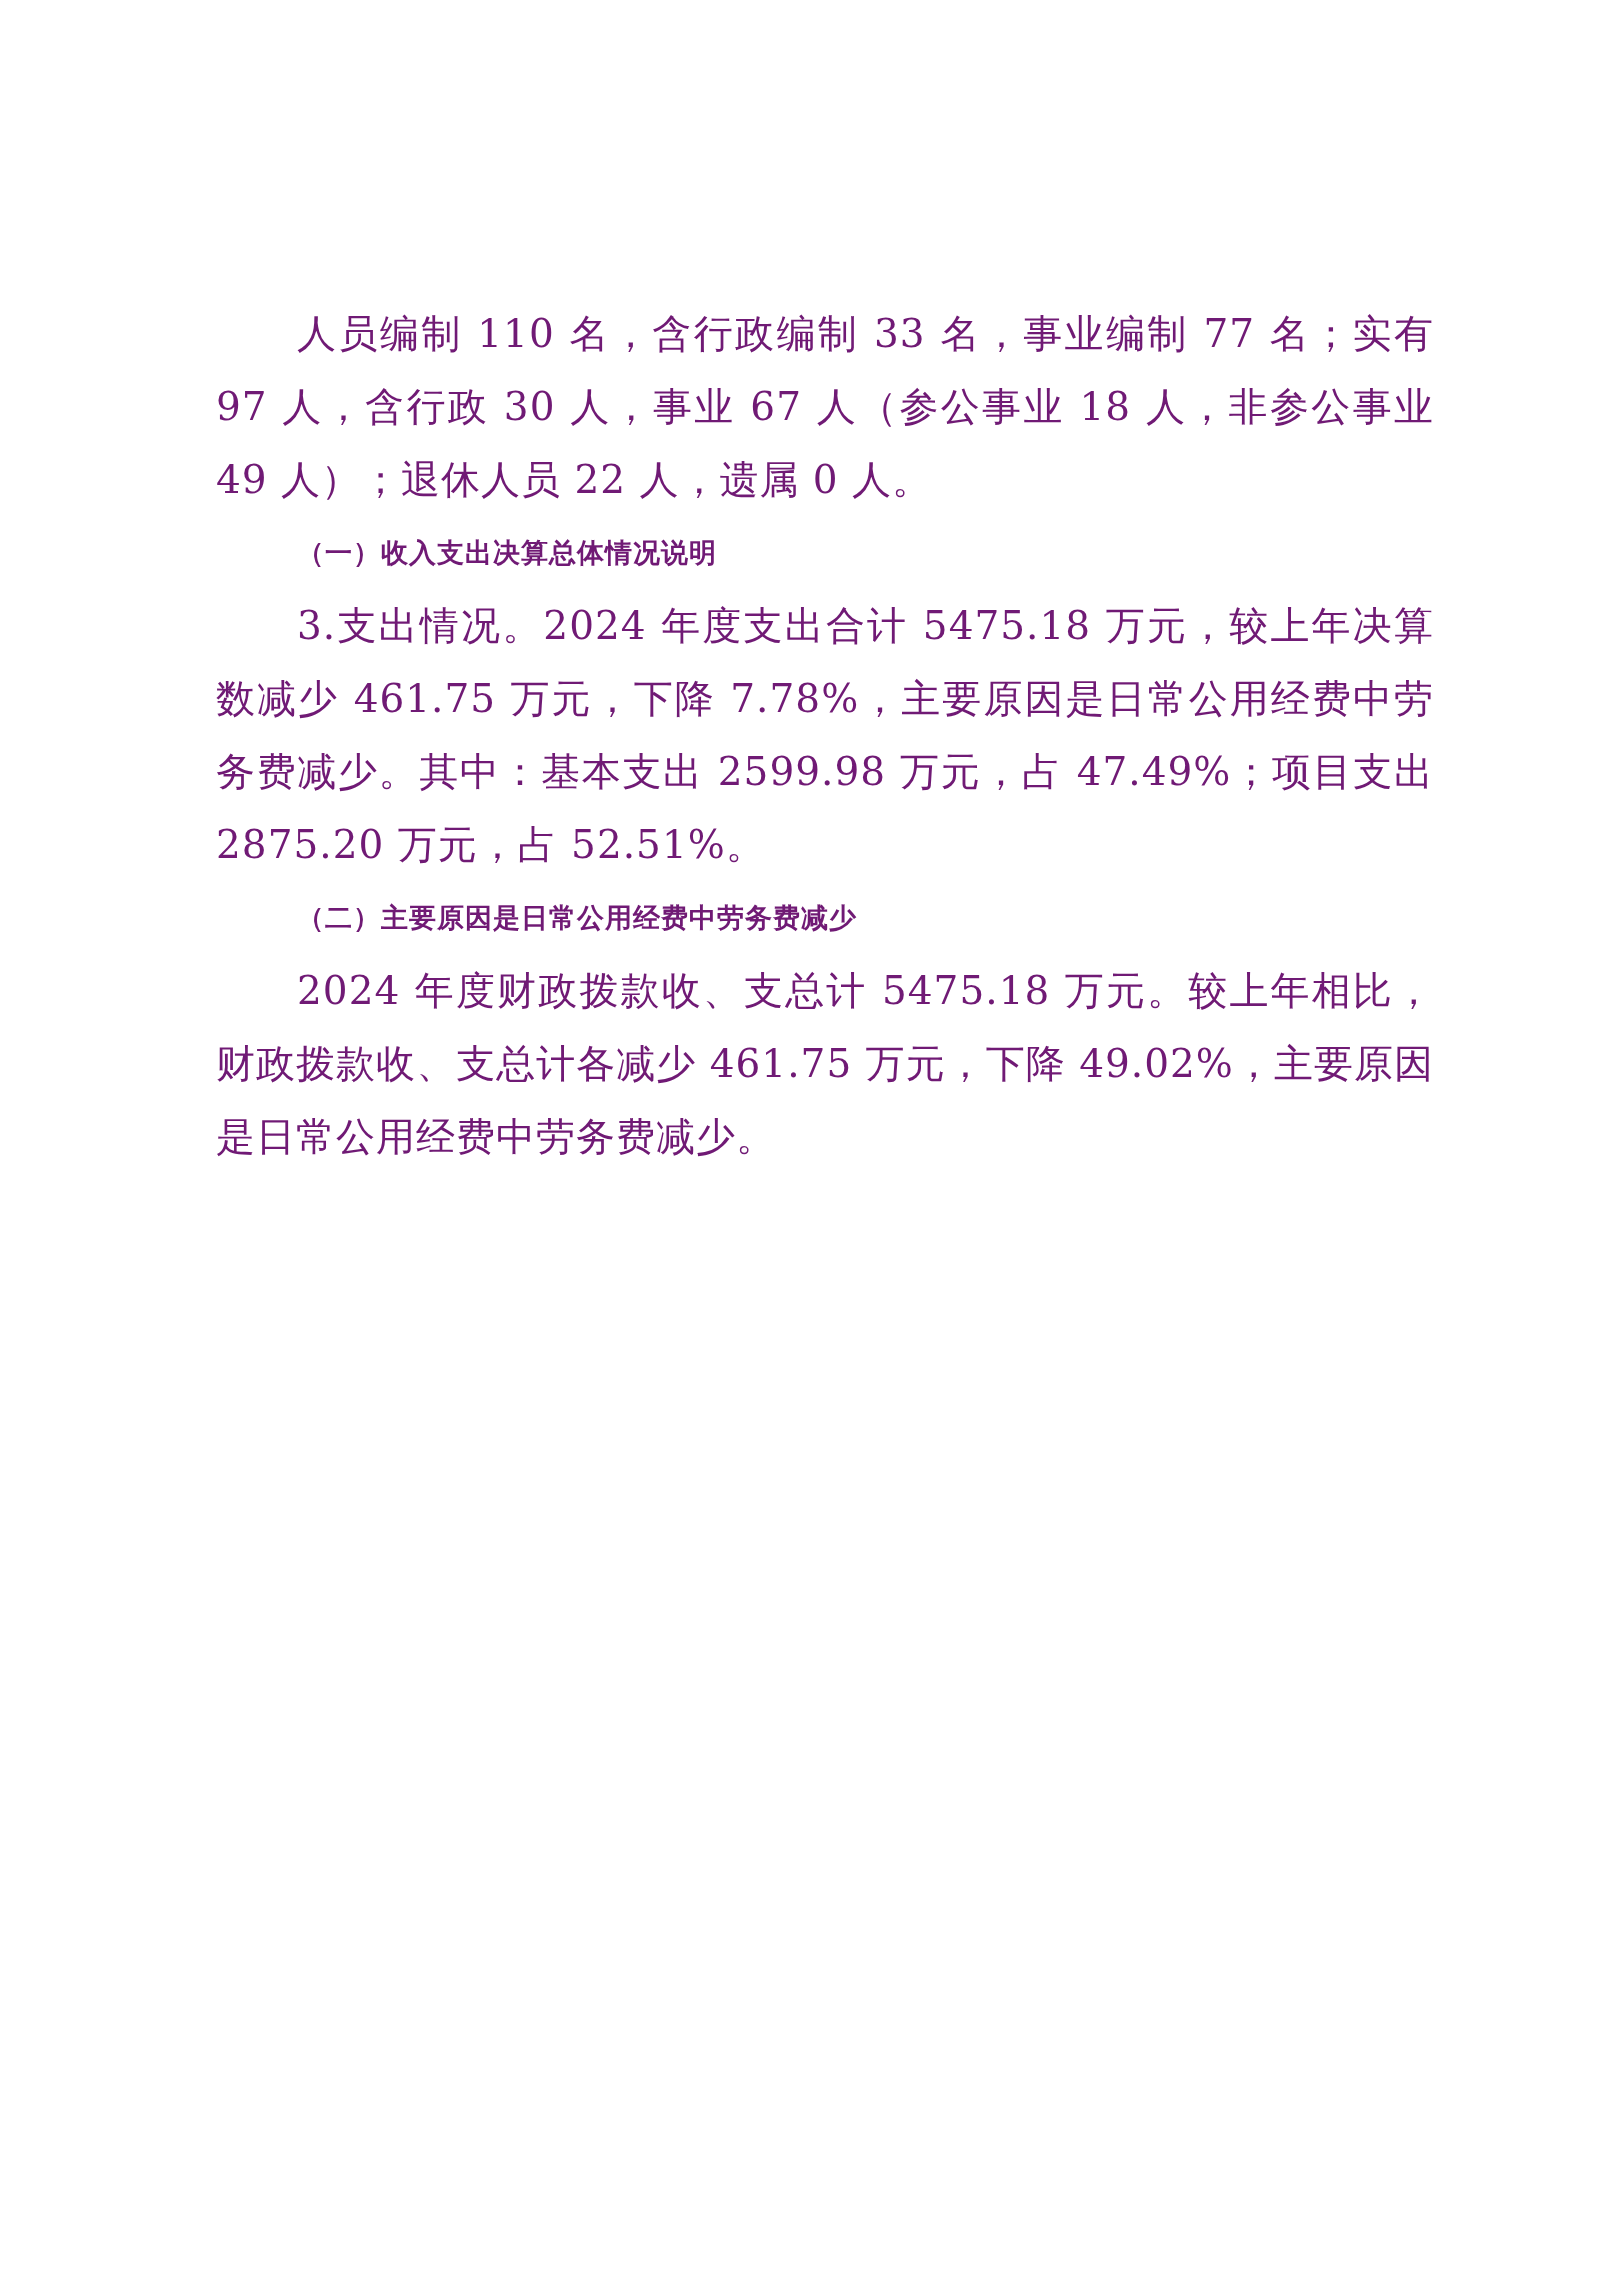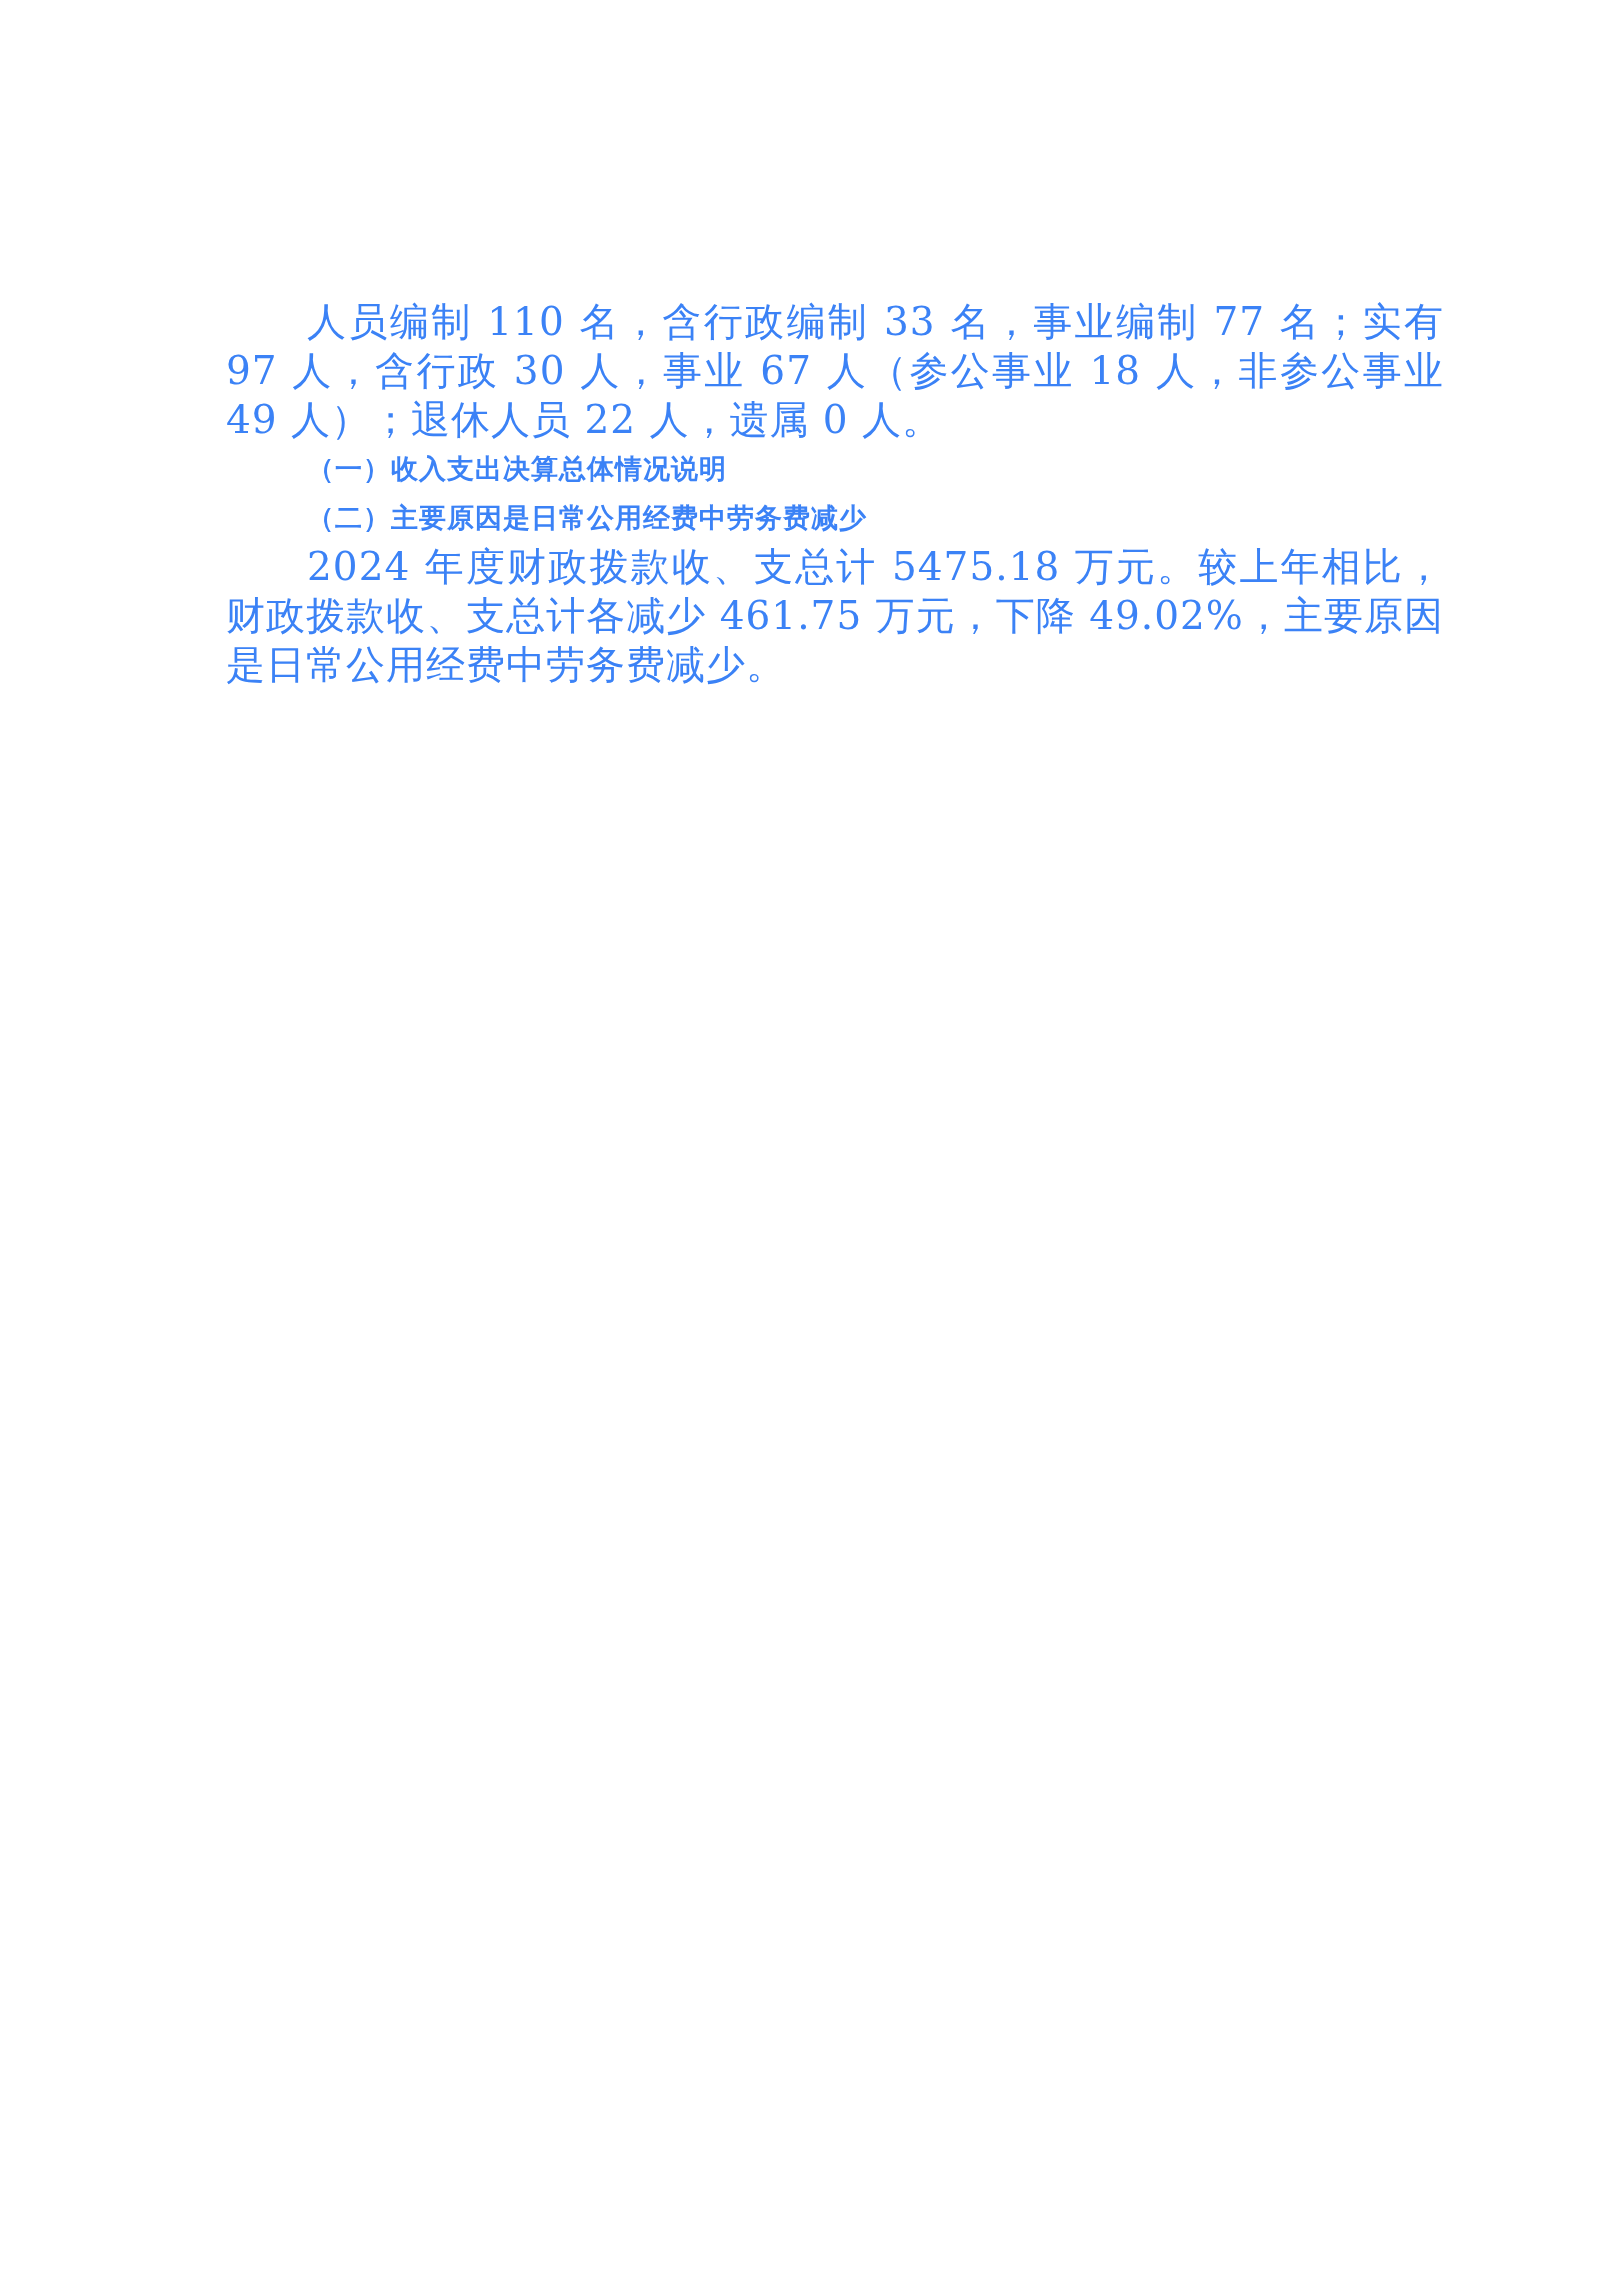--- a/index.html
+++ b/index.html
@@ -1,25 +1,25 @@
 <!DOCTYPE html>
 <html style="font-size:8.2px"><head>
 <meta charset="utf-8">
 <style>
   html, body { margin: 0; padding: 0; background: #ffffff; }
   body { width: 1624px; height: 2295px; position: relative; overflow: hidden; }
   .page {
     position: absolute;
-    left: 226px;
+    left: 216px;
     top: 297px;
     width: 1218px;
-    color: #3b82f6;
+    color: #701a75;
     font-family: "DejaVu Serif", "Liberation Serif", serif;
     font-size: 39px;
-    line-height: 49px;
+    line-height: 73px;
     letter-spacing: 1px;
   }
   .para { margin: 0; text-indent: 81px; text-align: justify; text-align-last: left; }
   .heading-1 {
     margin: 0;
     text-indent: 81px;
     font-family: "DejaVu Sans", "Liberation Sans", sans-serif;
     font-weight: bold;
     font-size: 39px;
   }
@@ -32,18 +32,19 @@
 </style>
 </head>
 <body>
 
 <div class="page">
   <p class="para">人员编制 110 名，含行政编制 33 名，事业编制 77 名；实有 97 人，含行政 30 人，事业 67 人（参公事业 18 人，非参公事业 49 人）；退休人员 22 人，遗属 0 人。</p>
 
 
   <h3 class="heading-2">（一）收入支出决算总体情况说明</h3>
 
+  <p class="para">3.支出情况。2024 年度支出合计 5475.18 万元，较上年决算数减少 461.75 万元，下降 7.78%，主要原因是日常公用经费中劳务费减少。其中：基本支出 2599.98 万元，占 47.49%；项目支出 2875.20 万元，占 52.51%。</p>
 
   <h3 class="heading-2">（二）主要原因是日常公用经费中劳务费减少</h3>
 
   <p class="para">2024 年度财政拨款收、支总计 5475.18 万元。较上年相比，财政拨款收、支总计各减少 461.75 万元，下降 49.02%，主要原因是日常公用经费中劳务费减少。</p>
 </div>
 
 
 </body></html>

